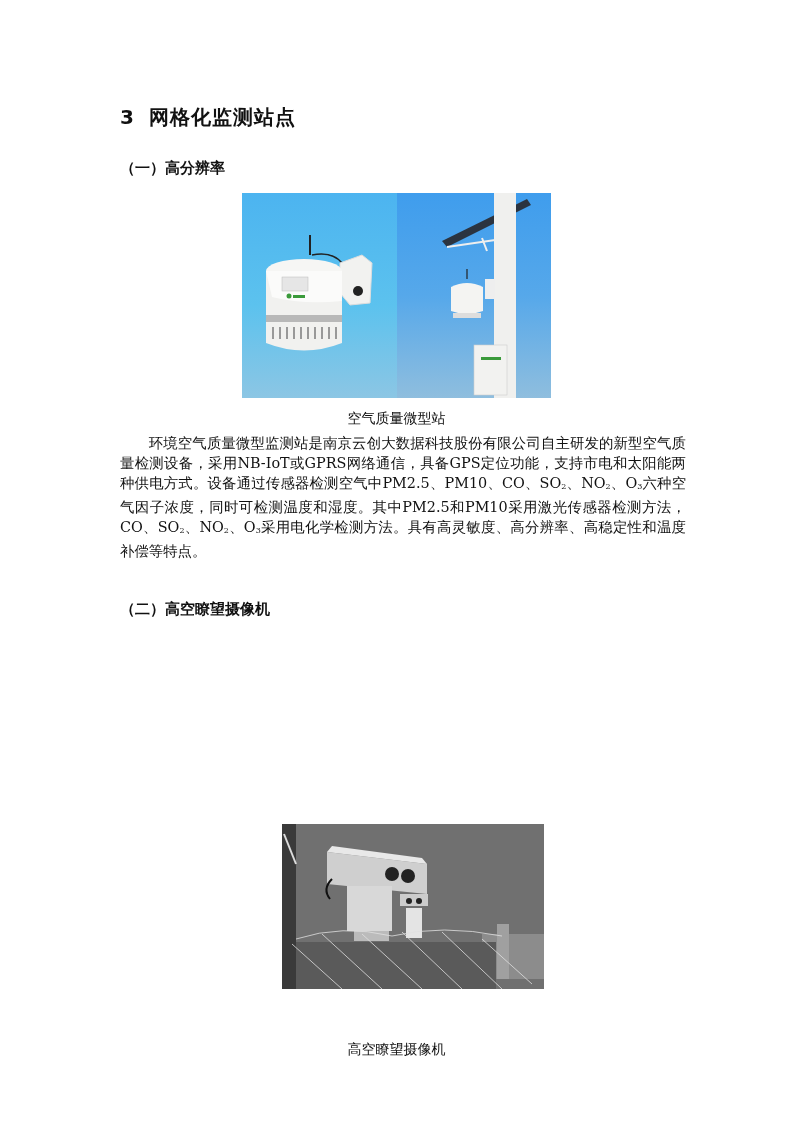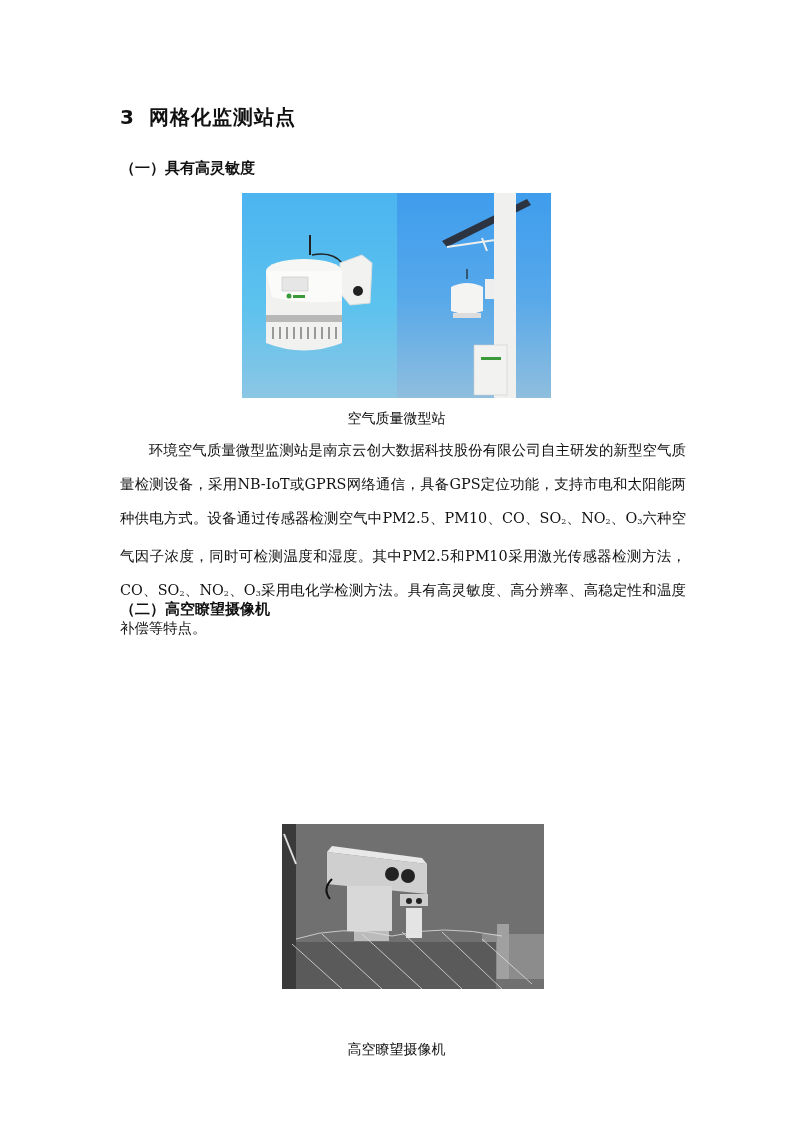--- a/index.html
+++ b/index.html
@@ -19,41 +19,41 @@
     .fig1 { left: 242px; top: 193px; width: 309px; height: 205px; }
     .fig1 .left { position: absolute; left: 0; top: 0; width: 155px; height: 205px;
                   background: linear-gradient(180deg, #4cb4f0 0%, #5cc2ee 55%, #8cc6e4 100%); }
     .fig1 .right { position: absolute; left: 155px; top: 0; width: 154px; height: 205px;
                    background: linear-gradient(180deg, #3f9ded 0%, #56a8ea 50%, #8fbede 100%); }
 
     .caption { position: absolute; width: 793px; left: 0; text-align: center; font-size: 14px; }
     .cap1 { top: 410px; }
     .cap2 { top: 997px; margin-top: 44px; }
 
-    .para { position: absolute; left: 120px; width: 566px; font-size: 14.4px; line-height: 34px;
+    .para { position: absolute; left: 120px; width: 566px; font-size: 14.4px; line-height: 20px;
             text-align: justify; }
     .para p { margin: 0; }
     .para-1 { top: 433px; }
     .para-2 { top: 660px; }
     .indent { text-indent: 2em; }
     sub { font-size: 8px; vertical-align: -1px; }
 
     .fig2 { left: 282px; top: 824px; width: 262px; height: 165px;
             background: linear-gradient(180deg, #6b6b6b 0%, #747474 60%, #555 100%); }
   </style>
 </head>
 <body>
 
 <div class="page">
 
   <div class="h1">
     <span class="num">3</span><span>网格化监测站点</span>
   </div>
 
-  <div class="h2 h2-a">（一）具有高灵敏度</div>
+  <div class="h2 h2-a">（一）高分辨率</div>
 
   <div class="fig fig1">
     <div class="left">
       <svg width="155" height="205" viewBox="0 0 155 205">
         <line x1="68" y1="42" x2="68" y2="62" stroke="#222" stroke-width="2"></line>
         <path d="M70 62 Q90 58 100 70" stroke="#222" stroke-width="1.5" fill="none"></path>
         <path d="M98 70 L120 62 L130 70 L128 110 L108 112 L98 100 Z" fill="#f2f2f0" stroke="#ddd"></path>
         <circle cx="116" cy="98" r="5" fill="#222"></circle>
         <ellipse cx="62" cy="78" rx="38" ry="12" fill="#f6f6f4"></ellipse>
         <path d="M24 78 L24 150 Q62 165 100 150 L100 78 Z" fill="#f1f1ef"></path>

